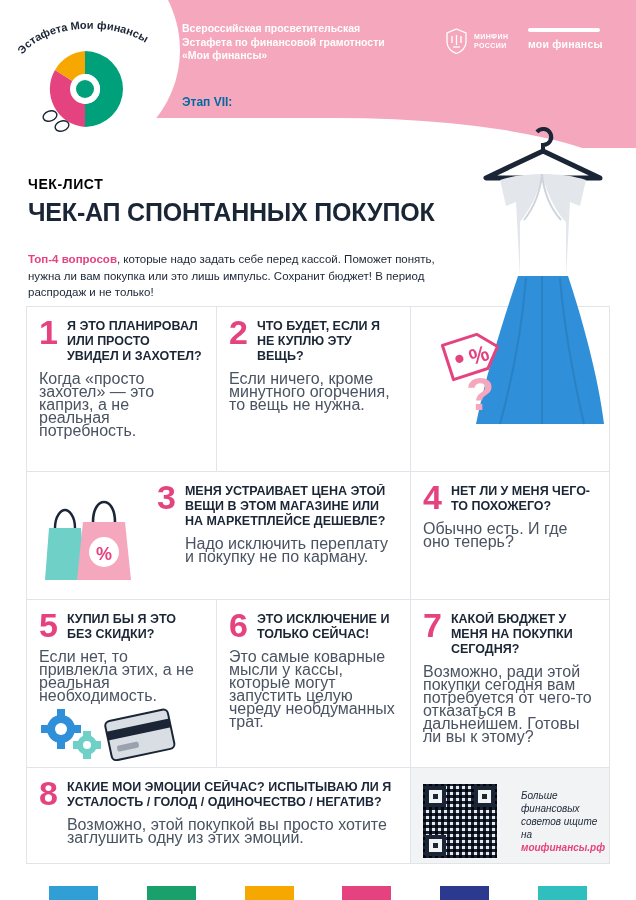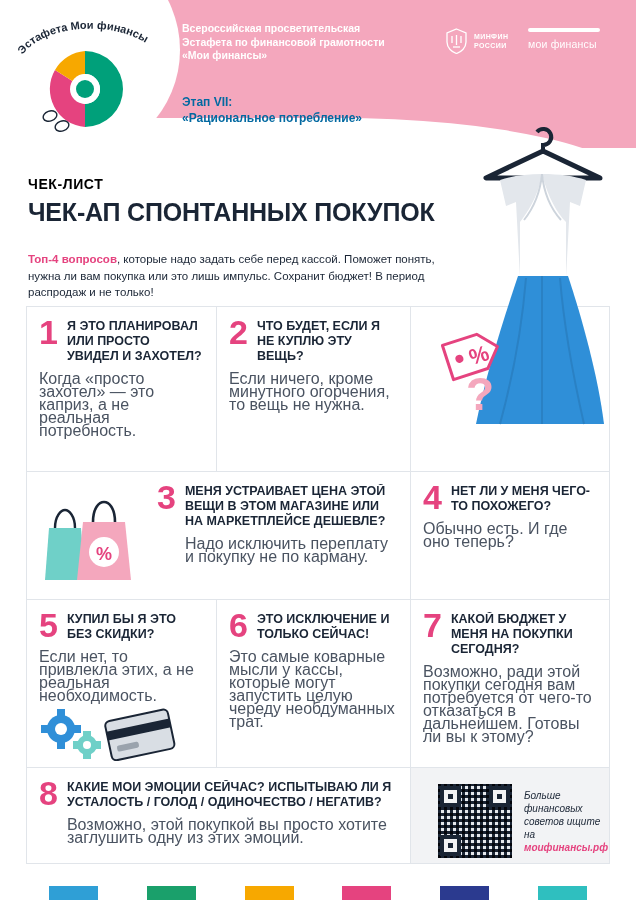--- a/index.html
+++ b/index.html
@@ -105,21 +105,21 @@
     color: #fff;
   }
   .mf-logo .bar {
     width: 72px; height: 4px;
     background: #fff;
     border-radius: 2px;
     margin-bottom: 6px;
   }
   .mf-logo .txt {
     font-size: 10.5px;
-    font-weight: normal;
+    font-weight: bold;
     letter-spacing: .2px;
     color: #ffffff;
   }
 
   
   .title-block {
     position: absolute;
     left: 28px; top: 176px;
     width: 420px;
     z-index: 6;
@@ -217,21 +217,21 @@
 
   
   .r4 { height: 96px; }
   .c9 { width: 385px; border-top: none; }
   .c10 { width: 199px; border-left: none; border-top: none; background: #f2f3f5; }
 
   .bags { position: absolute; left: 10px; top: 28px; width: 108px; height: 86px; }
   .gears-card { position: absolute; left: 8px; bottom: 6px; width: 150px; height: 62px; }
 
   
-  .qr-block { display: flex; align-items: center; gap: 12px; padding-top: 4px; margin-left: 15px; }
+  .qr-block { display: flex; align-items: center; gap: 24px; padding-top: 4px; }
   .qr {
     width: 74px; height: 74px;
     background:
       repeating-linear-gradient(90deg,#1a2535 0 3px,#f2f3f5 3px 6px),
       repeating-linear-gradient(0deg,#1a2535 0 3px,#f2f3f5 3px 6px);
     background-blend-mode: multiply;
     position: relative;
     flex: none;
   }
   .qr .eye {
@@ -281,21 +281,20 @@
         <circle cx="43" cy="43" r="9" fill="#00a07a"></circle>
         <ellipse cx="8" cy="70" rx="7" ry="5" fill="#ffffff" stroke="#1a2535" stroke-width="1.4" transform="rotate(-20 8 70)"></ellipse>
         <ellipse cx="20" cy="80" rx="7" ry="5" fill="#ffffff" stroke="#1a2535" stroke-width="1.4" transform="rotate(-20 20 80)"></ellipse>
       </svg>
     </div>
   </div>
 
   <div class="hdr-text">Всероссийская просветительская Эстафета по финансовой грамотности «Мои финансы»</div>
   <div class="hdr-stage">
     <div>Этап VII:</div>
-    <div>«Рациональное потребление»</div>
   </div>
 
   <div class="minfin">
     <div class="minfin-emblem">
       <svg width="21" height="26" viewBox="0 0 21 26">
         <path d="M10.5,1 L20,5 L20,14 C20,20 15,24 10.5,25.5 C6,24 1,20 1,14 L1,5 Z" fill="none" stroke="#ffffff" stroke-width="1.3"></path>
         <path d="M6,8 L6,15 M10.5,7 L10.5,17 M15,8 L15,15" stroke="#ffffff" stroke-width="1.3"></path>
         <path d="M7,19 L14,19" stroke="#ffffff" stroke-width="1.3"></path>
       </svg>
     </div>

